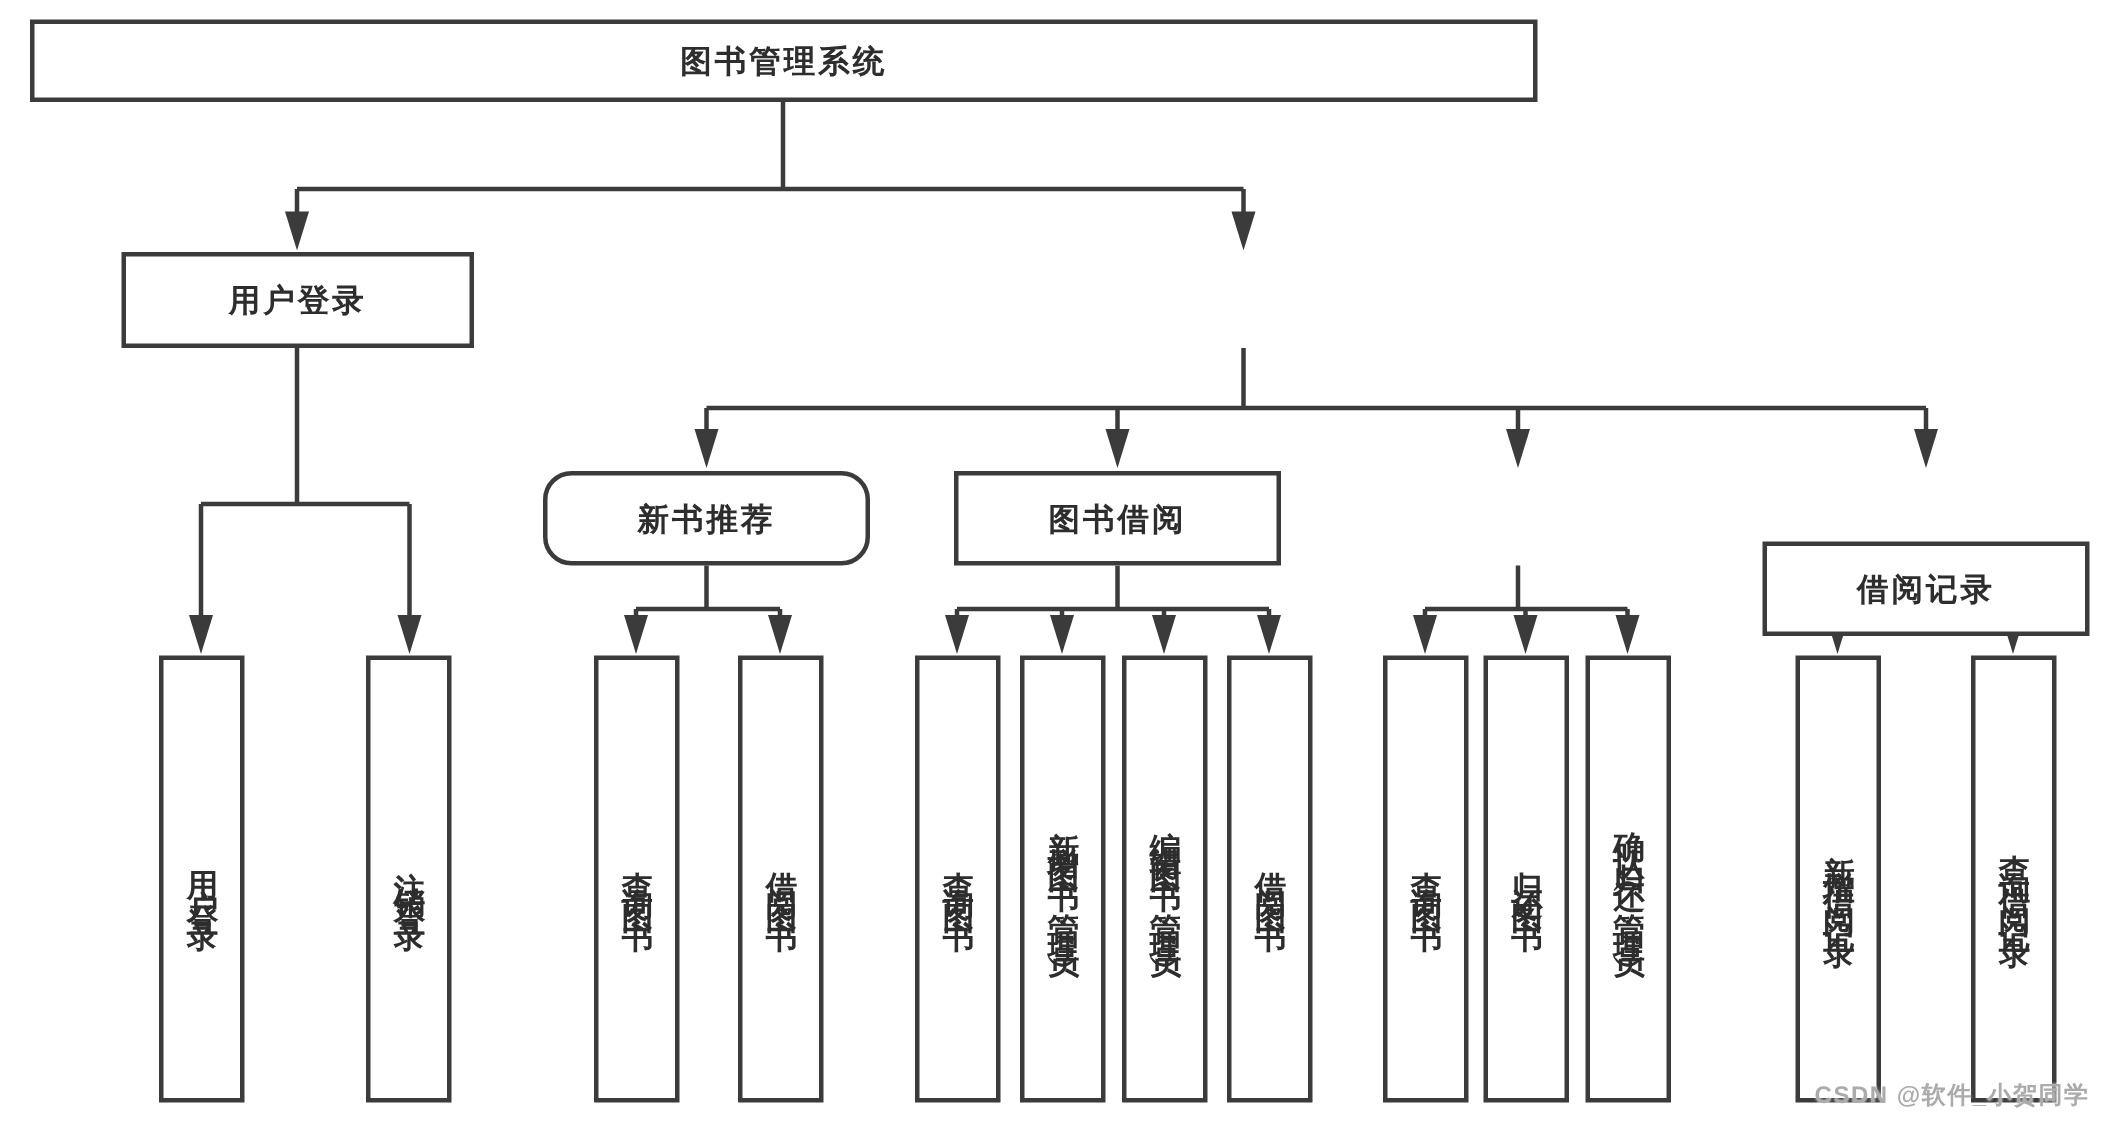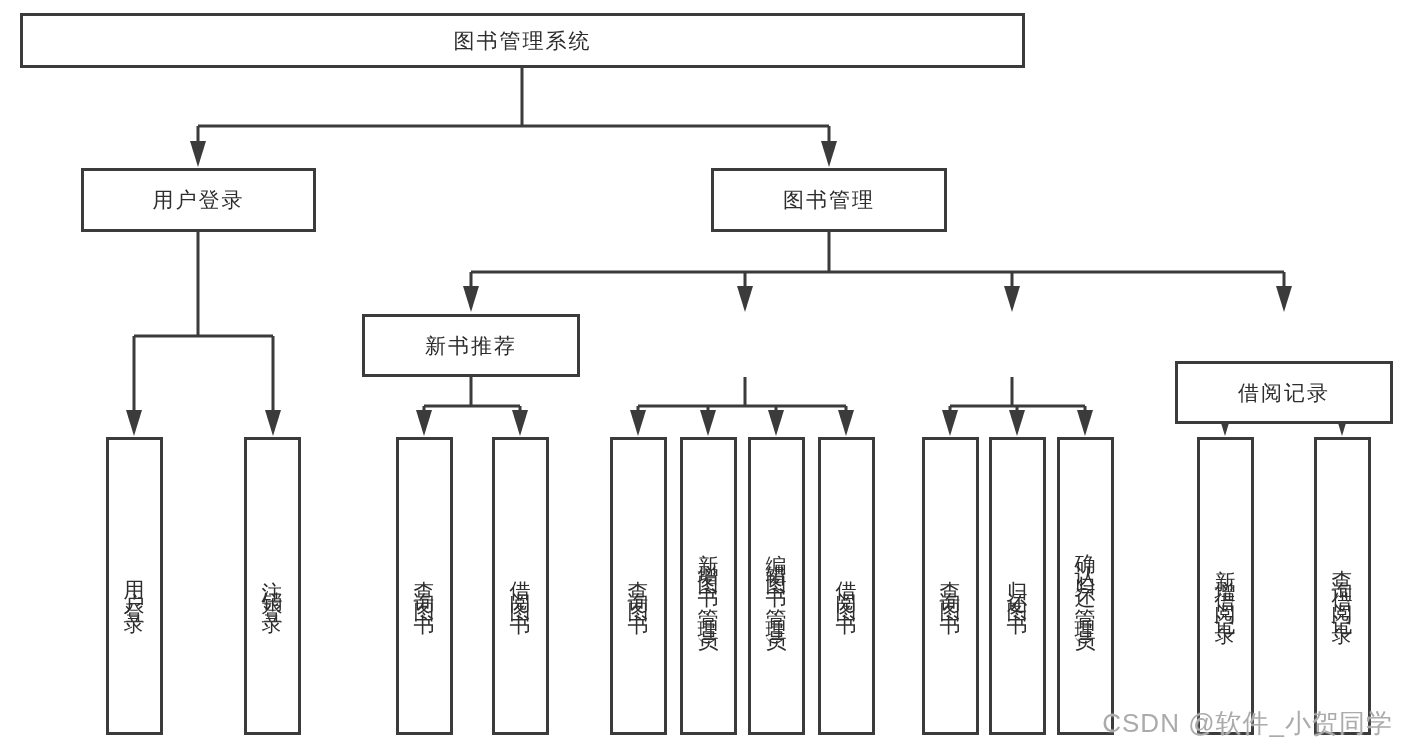--- a/index.html
+++ b/index.html
@@ -8,20 +8,21 @@
     background: #ffffff;
   }
   #canvas {
     position: relative;
     width: 1405px;
     height: 747px;
     background: #ffffff;
     overflow: hidden;
     font-family: "Liberation Sans", "DejaVu Sans", sans-serif;
     color: #2d2d2d;
+    font-weight: bold;
   }
   #connectors {
     position: absolute;
     left: 0;
     top: 0;
     width: 1405px;
     height: 747px;
     z-index: 1;
   }
   .node {
@@ -45,21 +46,21 @@
     text-orientation: mixed;
     letter-spacing: 11px;
     line-height: 1;
     white-space: nowrap;
   }
   #watermark {
     position: absolute;
     right: 12px;
     bottom: 6px;
     z-index: 5;
-    font-size: 26px;
+    font-size: 16px;
     color: #ababab;
     letter-spacing: 1px;
     text-shadow: 0 0 2px #ffffff;
   }
   .arrowhead { stroke: none; }
 </style>
 </head>
 <body>
 
 <div id="canvas">
@@ -91,23 +92,23 @@
       <polygon class="arrowhead" fill="#3b3b3b" points="1009,410 1025,410 1017,436"></polygon>
       <polygon class="arrowhead" fill="#3b3b3b" points="1077,410 1093,410 1085,436"></polygon>
       <polygon class="arrowhead" fill="#3b3b3b" points="1217,410 1233,410 1225,436"></polygon>
       <polygon class="arrowhead" fill="#3b3b3b" points="1334,410 1350,410 1342,436"></polygon>
     </g>
   </svg>
 
   <div class="node" style="left:20px; top:13px; width:1005px; height:55px;">图书管理系统</div>
 
   <div class="node" style="left:81px; top:168px; width:235px; height:64px;">用户登录</div>
-  <div class="node" style="left:711px; top:168px; width:236px; height:64px;">图书管理</div>
 
-  <div class="node" style="left:362px; top:314px; width:218px; height:63px;">新书推荐</div>
+  <div class="node" style="left:362px; top:314px; width:218px; height:63px;border-radius:19px;">新书推荐</div>
+  <div class="node" style="left:636px; top:314px; width:218px; height:63px;">图书借阅</div>
   <div class="node" style="left:1175px; top:314px; width:218px; height:63px;margin-top:47px;">借阅记录</div>
 
   <div class="node leaf" style="left:106px; top:437px; width:57px; height:298px;">
     <span class="vtext">用户登录</span>
   </div>
   <div class="node leaf" style="left:244px; top:437px; width:57px; height:298px;">
     <span class="vtext">注销登录</span>
   </div>
 
   <div class="node leaf" style="left:396px; top:437px; width:57px; height:298px;">

